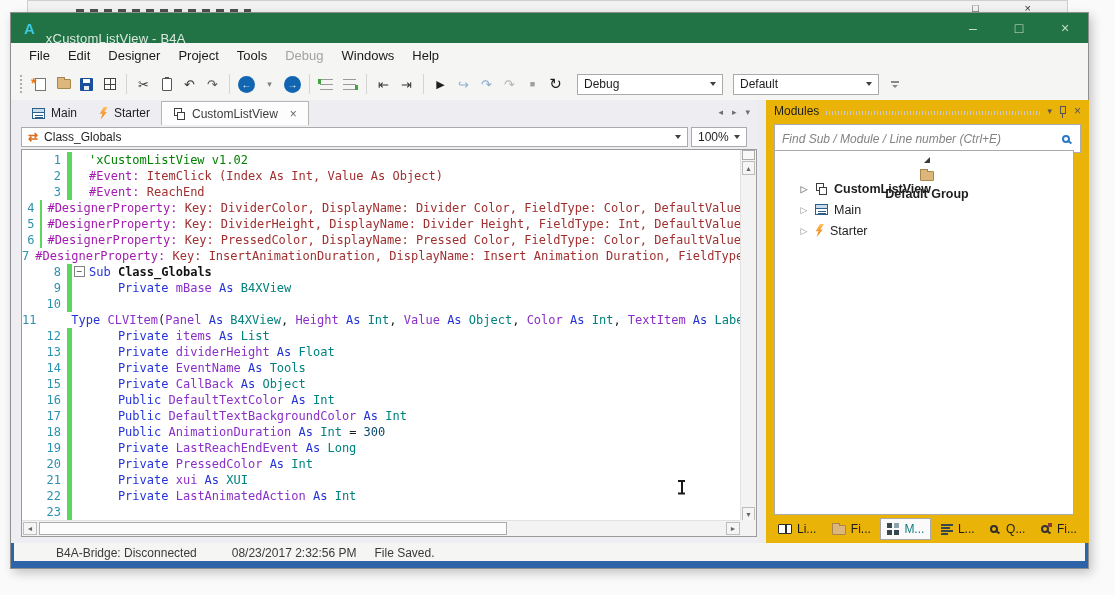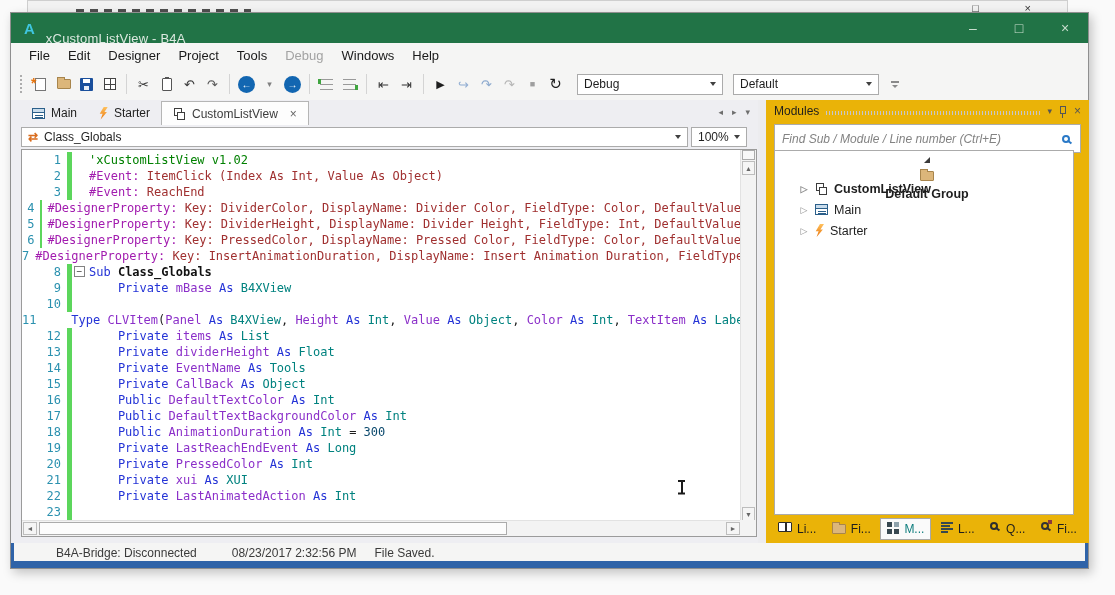--- a/index.html
+++ b/index.html
@@ -140,21 +140,21 @@
                 transform:rotate(40deg); }
   .mag.blue { border-color:#2A79C7; } .mag.blue::after { background:#2A79C7; }
   .mod-tree { position:absolute; left:8px; right:15px; top:50px; bottom:28px; border:1px solid #ABABAB;
               background:#fff; padding-top:6px; overflow:hidden; }
   .tree-row { height:21px; display:flex; align-items:center; gap:6px; font-size:12.5px; color:#1E1E1E; }
   .tree-row.bold { font-weight:bold; }
   .exp { width:10px; display:flex; justify-content:center; color:#8F8F8F; font-size:9px; }
   .exp.open::before { content:''; width:0; height:0; border-left:6px solid transparent; border-bottom:6px solid #3A3A3A; }
   .btabs { position:absolute; left:2px; right:2px; bottom:2px; height:24px; display:flex; align-items:center;
            justify-content:space-between; padding:0 4px; }
-  .btab { display:flex; align-items:flex-start; gap:5px; padding:3px 6px; font-size:12px; color:#1E1E1E; }
+  .btab { display:flex; align-items:center; gap:5px; padding:3px 6px; font-size:12px; color:#1E1E1E; }
   .btab.active { border:1px solid #A8A8A8; background:#FAFAFA; }
   .btab.active .btab-label { color:#0E7D7D; }
 
   
   .i { display:inline-flex; flex:none; }
   .form-icon { width:13px; height:11px; border:1px solid #2B5F8A; background:#fff; position:relative; }
   .form-icon::before { content:''; position:absolute; left:0; top:0; right:0; height:3px; background:#C9DCEC;
                        border-bottom:1px solid #2B5F8A; }
   .form-icon::after { content:''; position:absolute; left:2px; top:6px; width:8px; height:1px;
                       background:#2B5F8A; box-shadow:0 2px 0 #2B5F8A; }

